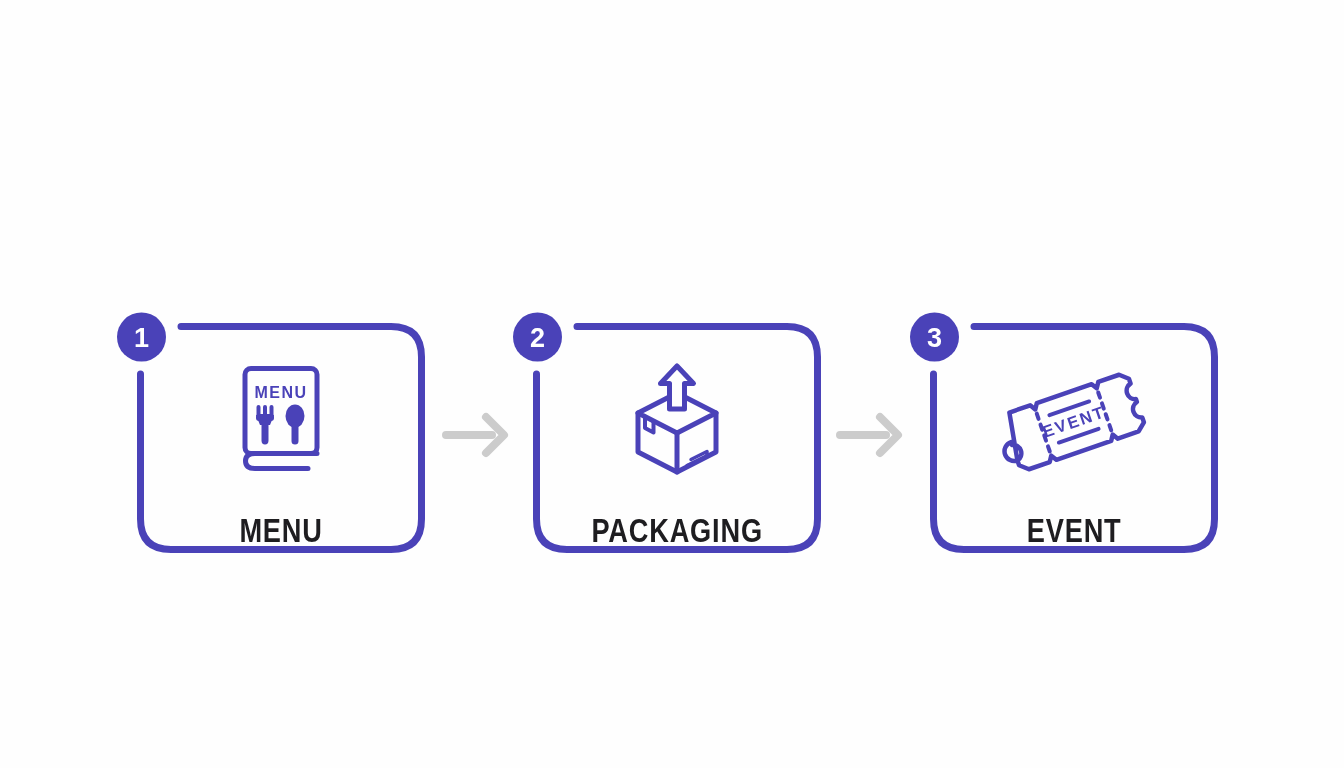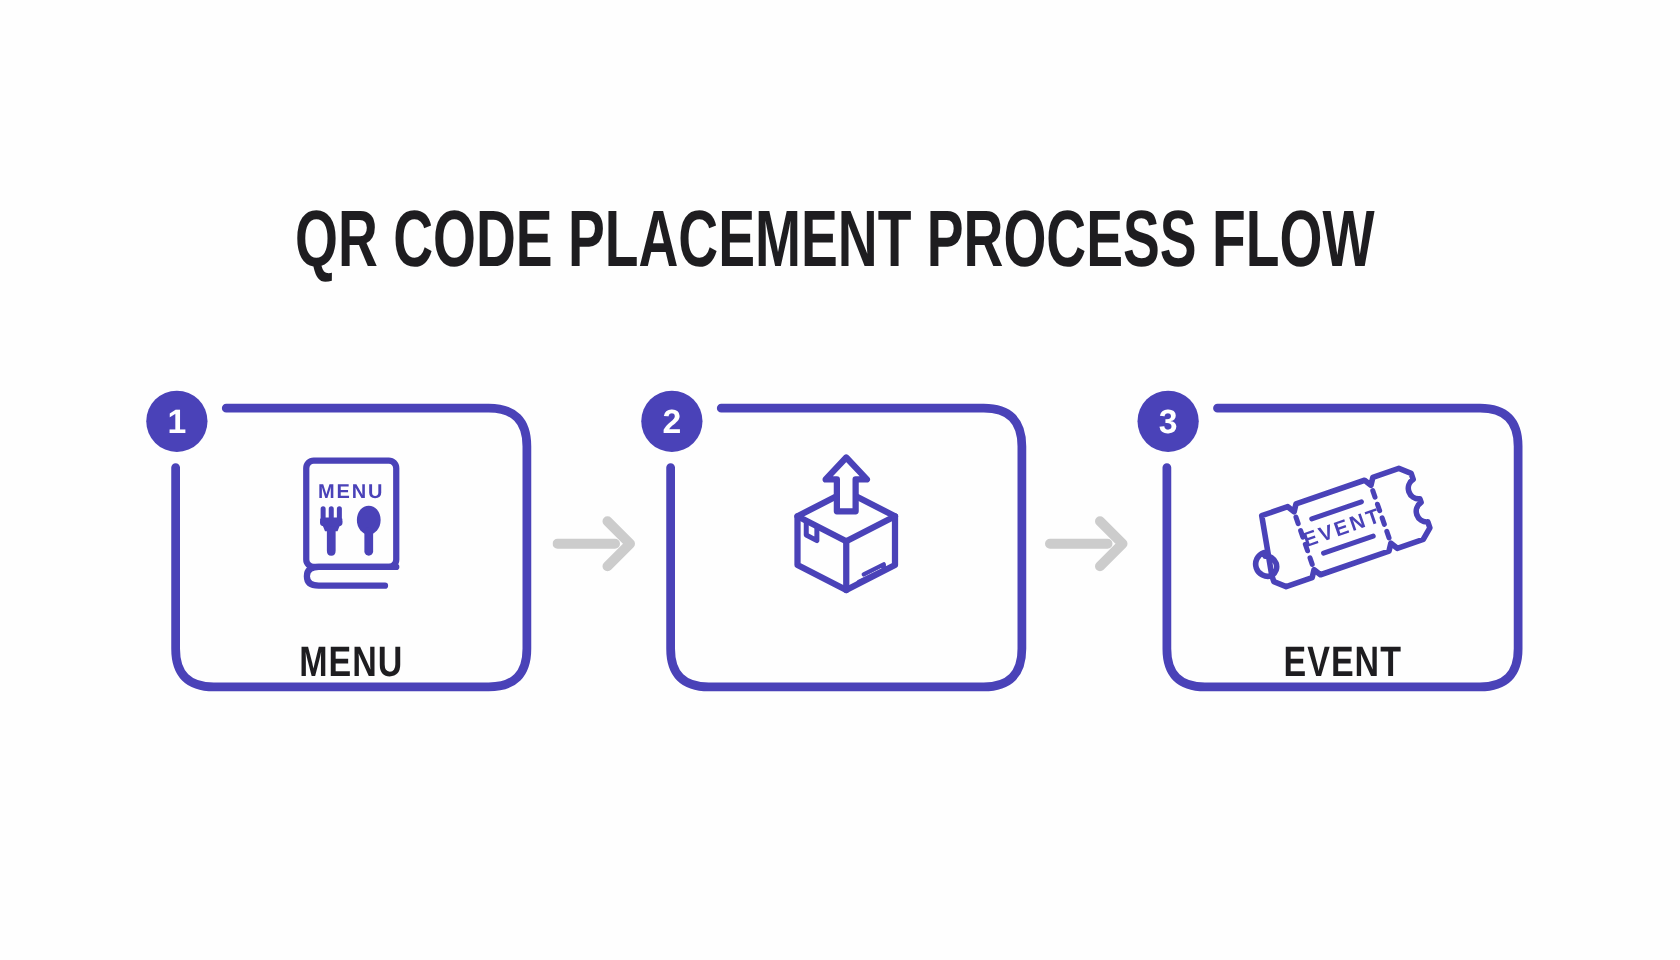--- a/index.html
+++ b/index.html
@@ -114,21 +114,20 @@
     stroke-width: 8;
     stroke-linecap: round;
     stroke-linejoin: round;
   }
 </style>
 </head>
 <body>
 
 <div class="canvas">
 
-  <h1 class="title"><span class="condense">QR CODE PLACEMENT PROCESS FLOW</span></h1>
 
   <div class="card pos-1">
     <svg class="frame" width="288" height="230" viewBox="0 0 288 230">
       <path class="border-path" d="M 44,3.5 H 254 Q 284.5,3.5 284.5,34 V 196 Q 284.5,226.5 254,226.5 H 34 Q 3.5,226.5 3.5,196 V 51"></path>
       <g>
         <circle class="badge-circle" cx="4.5" cy="14" r="24.5"></circle>
         <text class="badge-num" x="4.5" y="23.5">1</text>
       </g>
     </svg>
     <svg class="icon menu-icon" width="90" height="112" viewBox="0 0 90 112">
@@ -163,20 +162,21 @@
     <svg class="icon box-icon" width="120" height="120" viewBox="0 0 120 120">
       <g>
         <path class="ln" stroke-width="5" d="M 21,51 L 60,31 L 99,51 L 60,71 Z"></path>
         <path class="ln" stroke-width="5" d="M 21,51 V 90 L 60,110 L 99,90 V 51"></path>
         <path class="ln" stroke-width="5" d="M 60,71 V 110"></path>
       </g>
       <path class="ln wfl" stroke-width="5" d="M 60,4 L 76.5,21.5 H 67.5 V 47 H 52.5 V 21.5 H 43.5 Z"></path>
       <path class="ln" stroke-width="4" d="M 28,54.5 V 66 L 36.5,70.5 V 59"></path>
       <path class="ln" stroke-width="3.5" d="M 74,97.5 L 90,89.5 V 94 L 70,103.5"></path>
     </svg>
+    <div class="card-label"><span class="condense">PACKAGING</span></div>
   </div>
 
   <svg class="flow-arrow a-2" width="74" height="52" viewBox="0 0 74 52">
     <path d="M 4,26 H 50 M 44,8 L 62,26 L 44,44"></path>
   </svg>
 
   <div class="card pos-3">
     <svg class="frame" width="288" height="230" viewBox="0 0 288 230">
       <path class="border-path" d="M 44,3.5 H 254 Q 284.5,3.5 284.5,34 V 196 Q 284.5,226.5 254,226.5 H 34 Q 3.5,226.5 3.5,196 V 51"></path>
       <g>

